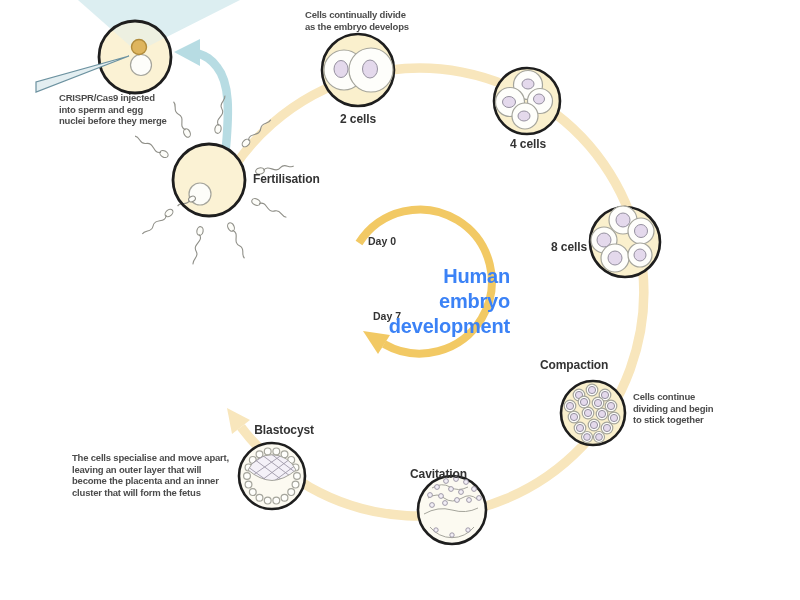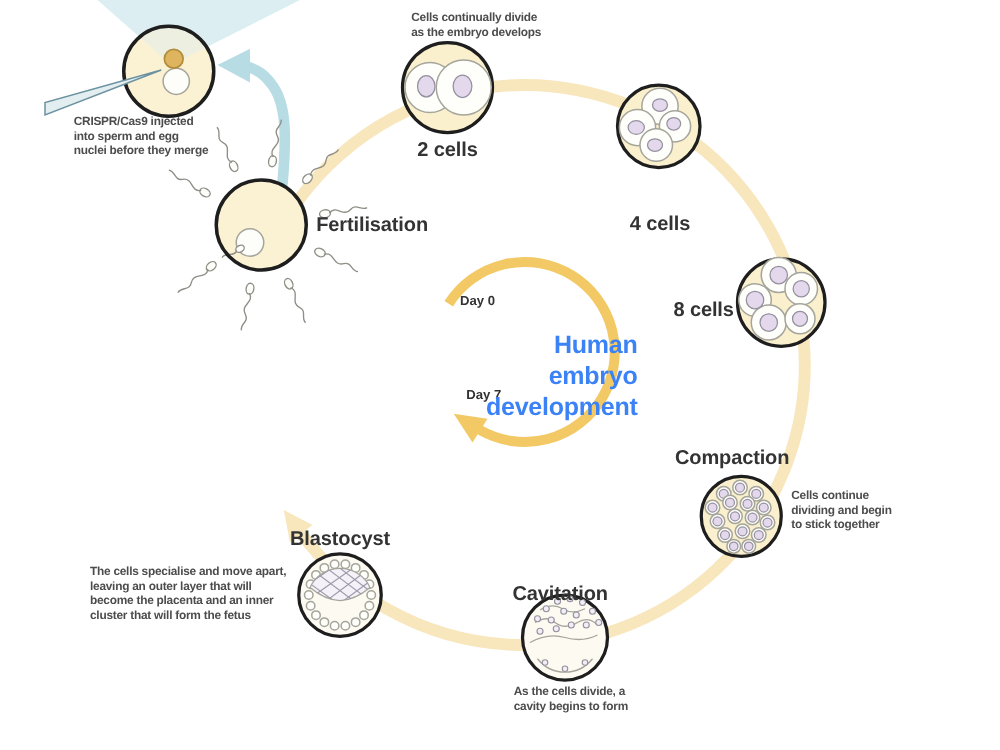--- a/index.html
+++ b/index.html
@@ -1,21 +1,21 @@
 <!DOCTYPE html>
 <html style="--cycle-path: #F8E6BC; --center-arrow: #F2C964; --injection-arrow: #B7DCE3; --beam: #DCEEF1; --egg-fill: #FBF2D4; --stage-fill: #FAF0CD; --cell-fill: #FEFEFB; --cell-stroke: #A5A59C; --nucleus-fill: #E4D9EC; --nucleus-stroke: #95909F; --outline-dark: #1E1E1E; --gold-nucleus: #DEB55E; --needle: #6C92A0; --text-dark: #333333; --text-body: #4C4C4C;"><head>
 <meta charset="utf-8">
 <style>
   html,body{margin:0;padding:0;background:#fff;}
   .canvas{position:relative;width:800px;height:600px;background:#ffffff;
           font-family:"Liberation Sans",sans-serif;overflow:hidden;}
   .canvas svg{position:absolute;left:0;top:0;}
   .txt{position:absolute;white-space:pre-line;font-weight:700;color:var(--text-body);}
   .note{font-size:9.5px;line-height:11.5px;letter-spacing:-0.2px;}
-  .stage-label{font-size:16px;letter-spacing:-0.1px;color:var(--text-dark);}
+  .stage-label{font-size:12px;letter-spacing:-0.1px;color:var(--text-dark);}
   .day{font-size:10.5px;color:var(--text-dark);}
   .title{font-size:20px;line-height:25px;text-align:right;color:#3b82f6;letter-spacing:-0.2px;margin-top:28px;}
   
   .stage{fill:var(--stage-fill);stroke:var(--outline-dark);stroke-width:2.6;}
   .stage-light{fill:#FCFAF1;stroke:var(--outline-dark);stroke-width:2.6;}
   .egg{fill:var(--egg-fill);}
   .outline{fill:none;stroke:var(--outline-dark);stroke-width:2.8;}
   .cell{fill:var(--cell-fill);stroke:var(--cell-stroke);stroke-width:1.2;}
   .nucleus{fill:var(--nucleus-fill);stroke:var(--nucleus-stroke);stroke-width:1;}
   .thin{fill:none;stroke:var(--cell-stroke);stroke-width:1;}
@@ -218,41 +218,39 @@
     <g>
       <path d="M 359 243 A 72 72 0 1 1 384 344" fill="none" stroke-width="8" stroke="#F2C964"></path>
       <polygon points="363,331 390,335 378,354" fill="#F2C964"></polygon>
     </g>
   </svg>
 
   <div class="txt note" style="left:59px;top:92px;">CRISPR/Cas9 injected
 into sperm and egg
 nuclei before they merge</div>
 
-  <div class="txt note" style="left:305px;top:9px;margin-left:24px;">Cells continually divide
+  <div class="txt note" style="left:305px;top:9px;">Cells continually divide
 as the embryo develops</div>
 
   <div class="txt stage-label" style="left:318px;top:112px;width:80px;text-align:center;">2 cells</div>
 
-  <div class="txt stage-label" style="left:488px;top:137px;width:80px;text-align:center;margin-top:34px;">4 cells</div>
+  <div class="txt stage-label" style="left:488px;top:137px;width:80px;text-align:center;">4 cells</div>
 
   <div class="txt stage-label" style="left:535px;top:240px;width:52px;text-align:right;">8 cells</div>
 
   <div class="txt stage-label" style="left:540px;top:358px;text-align:center;">Compaction</div>
 
   <div class="txt note" style="left:633px;top:391px;">Cells continue
 dividing and begin
 to stick together</div>
 
   <div class="txt stage-label" style="left:410px;top:455px;width:85px;margin-top:12px;">Cavitation</div>
 
-  <div class="txt note" style="left:411px;top:548px;">As the cells divide, a
-cavity begins to form</div>
-
-  <div class="txt stage-label" style="left:230px;top:423px;width:84px;text-align:center;">Blastocyst</div>
+
+  <div class="txt stage-label" style="left:230px;top:423px;width:84px;text-align:right;">Blastocyst</div>
 
   <div class="txt note" style="left:72px;top:452px;">The cells specialise and move apart,
 leaving an outer layer that will
 become the placenta and an inner
 cluster that will form the fetus</div>
 
   <div class="txt stage-label" style="left:253px;top:172px;">Fertilisation</div>
 
   <div class="txt day" style="left:321px;top:235px;margin-left:47px;">Day 0</div>
 

